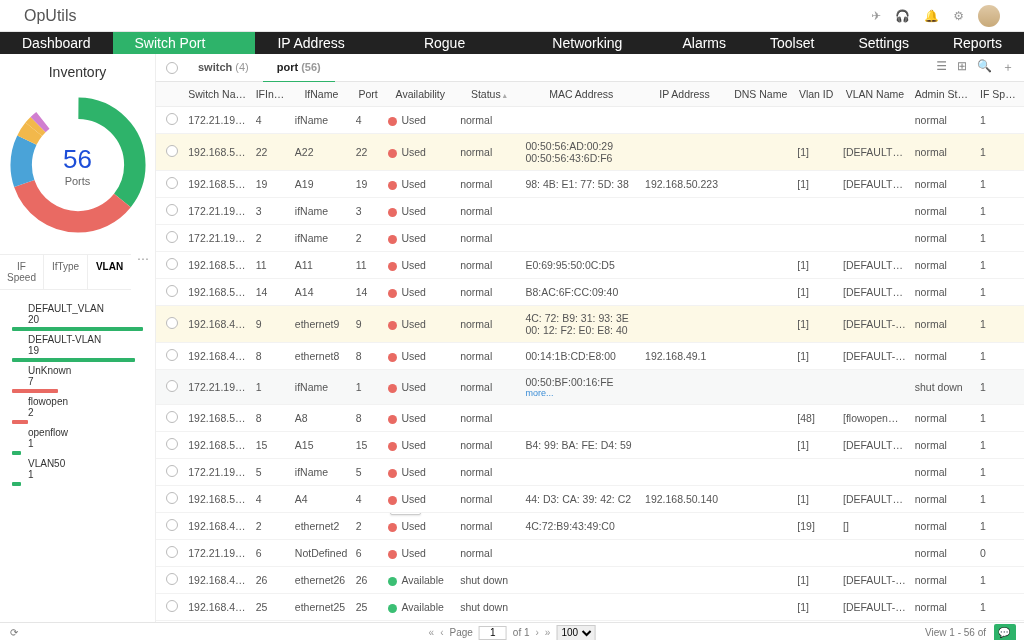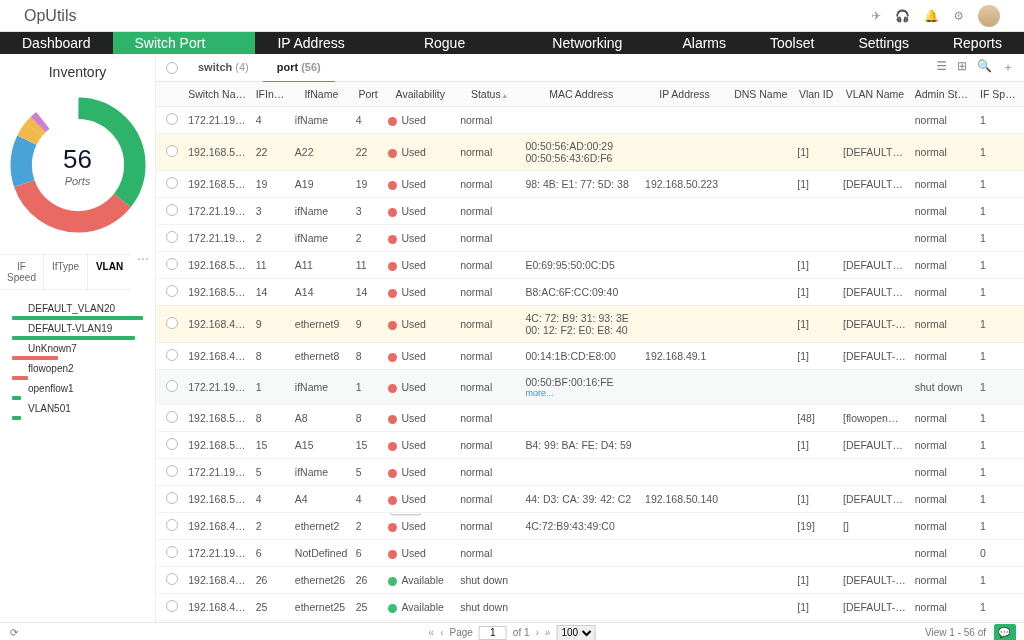--- a/index.html
+++ b/index.html
@@ -14,31 +14,31 @@
 .navbar { background: #222; height: 22px; display: flex; }
 .navbar-item { color: #fff; font-size: 14px; padding: 0 22px; line-height: 22px; cursor: pointer; }
 .navbar-item.active { background: #2eb36a; }
 
 .content { display: flex; height: calc(640px - 30px - 22px - 20px); }
 
 .sidebar { width: 156px; border-right: 1px solid #eee; display: flex; flex-direction: column; }
 .sidebar-title { text-align: center; font-size: 14px; padding: 10px 0 4px; color: #333; }
 .donut-wrap { position: relative; width: 150px; height: 150px; margin: 6px auto 8px; }
 .donut-center { position: absolute; top: 50%; left: 50%; transform: translate(-50%, -50%); text-align: center; }
-.donut-center .big { font-size: 26px; color: #0f172a; }
-.donut-center .sub { font-size: 11px; color: #666; font-style: italic; }
+.donut-center .big { font-size: 26px; color: #1d4ed8; }
+.donut-center .sub { font-size: 11px; color: #666; }
 
 .side-tabs { display: flex; border-top: 1px solid #eee; border-bottom: 1px solid #eee; margin-top: 6px; }
 .side-tab { flex: 1; text-align: center; font-size: 10px; padding: 6px 2px; color: #666; cursor: pointer; border-right: 1px solid #eee; }
 .side-tab:last-child { border-right: none; }
 .side-tab.active { color: #000; font-weight: 600; }
 .side-more { width: 24px; text-align: center; color: #999; cursor: pointer; line-height: 22px; }
 
 .vlan-list { padding: 10px 12px; font-size: 10px; }
-.vlan-row { display: flex; justify-content: flex-start; padding: 3px 16px 0; }
+.vlan-row { display: flex; justify-content: flex-start; padding: 3px 16px 0; flex-direction: column; }
 .vlan-bar { height: 4px; border-radius: 1px; margin-top: 2px; }
 
 .main { flex: 1; display: flex; flex-direction: column; overflow: hidden; }
 .tabbar { display: flex; align-items: center; border-bottom: 1px solid #e5e5e5; height: 28px; padding-left: 4px; }
 .chk { width: 12px; height: 12px; border: 1px solid #bbb; border-radius: 50%; background: #fff; display: inline-block; margin: 0 6px; }
 .tab { padding: 0 14px; font-size: 11px; line-height: 28px; color: #555; cursor: pointer; }
 .tab .count { color: #999; }
 .tab.active { border-bottom: 2px solid #2eb36a; color: #222; font-weight: 600; margin-bottom: -1px; }
 .tabbar-right { margin-left: auto; display: flex; gap: 10px; padding-right: 10px; color: #888; }
 .tabbar-right span { cursor: pointer; }

